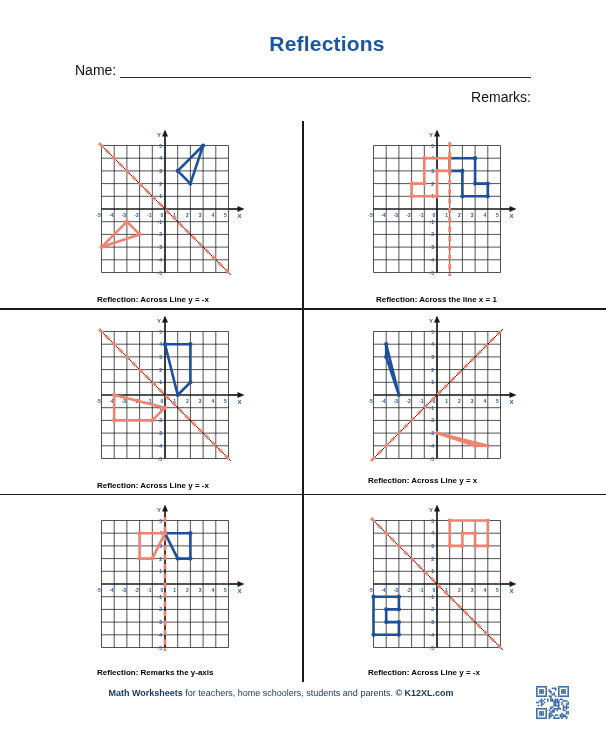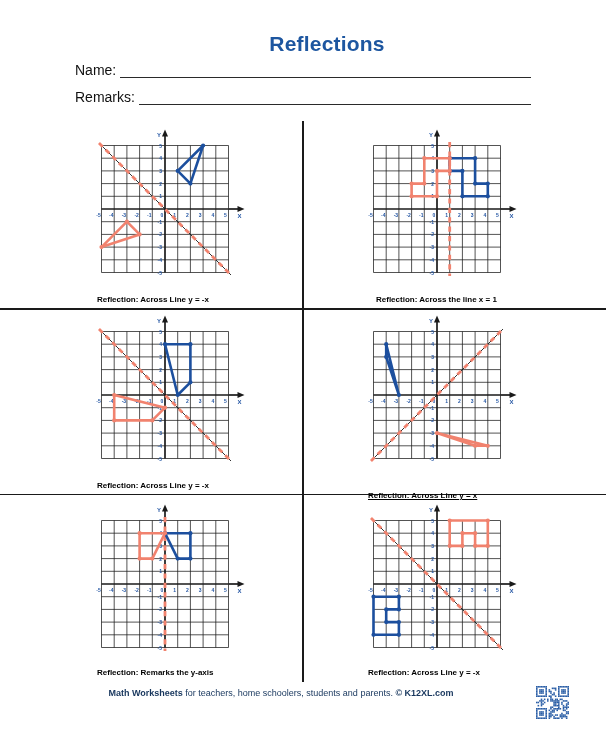--- a/index.html
+++ b/index.html
@@ -7,35 +7,35 @@
         font-family:"Liberation Sans", sans-serif;overflow:hidden;}
 
   .title{position:absolute;top:32px;left:0;width:100%;text-align:center;
          font-size:21px;font-weight:bold;color:#1d56a0;letter-spacing:.2px;margin-left:24px;}
 
   .field-row{position:absolute;left:75px;width:456px;display:flex;align-items:flex-end;
              font-size:14px;color:#111;}
   .field-row .lbl{white-space:nowrap;}
   .field-row .line{flex:1;margin-left:4px;border-bottom:1.3px solid #2a2a2a;height:15px;}
   #name-row{top:62px;}
-  #remarks-row{top:89px;}
+  #remarks-row{top:89px;flex-direction:column;}
 
   .divider{position:absolute;background:#1a1a1a;}
   #div-v{left:302px;top:121px;width:1.5px;height:561px;}
   #div-h1{left:0;top:308px;width:606px;height:1.5px;}
   #div-h2{left:0;top:493.5px;width:606px;height:1.5px;}
 
   .panel{position:absolute;width:166px;height:164px;}
   #panel-0{left:87px;top:121px;}  #panel-1{left:359px;top:121px;}
   #panel-2{left:87px;top:307px;}  #panel-3{left:359px;top:307px;}
   #panel-4{left:87px;top:496px;}  #panel-5{left:359px;top:496px;}
 
   .caption{position:absolute;font-size:8px;font-weight:bold;color:#000;white-space:nowrap;margin-top:12px;}
   #caption-0{left:97px;top:283px;}  #caption-1{left:368px;top:283px;padding-left:8px;}
-  #caption-2{left:97px;top:469px;}  #caption-3{left:368px;top:479px;text-decoration:underline;}
+  #caption-2{left:97px;top:469px;}  #caption-3{left:368px;top:464px;}
   #caption-4{left:97px;top:656px;}  #caption-5{left:368px;top:656px;}
 
   .footer{position:absolute;left:0;top:687px;width:562px;text-align:center;
           font-size:9px;color:#17365d;line-height:1.5;}
   .footer b{font-weight:bold;}
 
   #qr{position:absolute;left:536px;top:686px;width:33px;height:33px;}
 </style>
 </head>
 <body>

